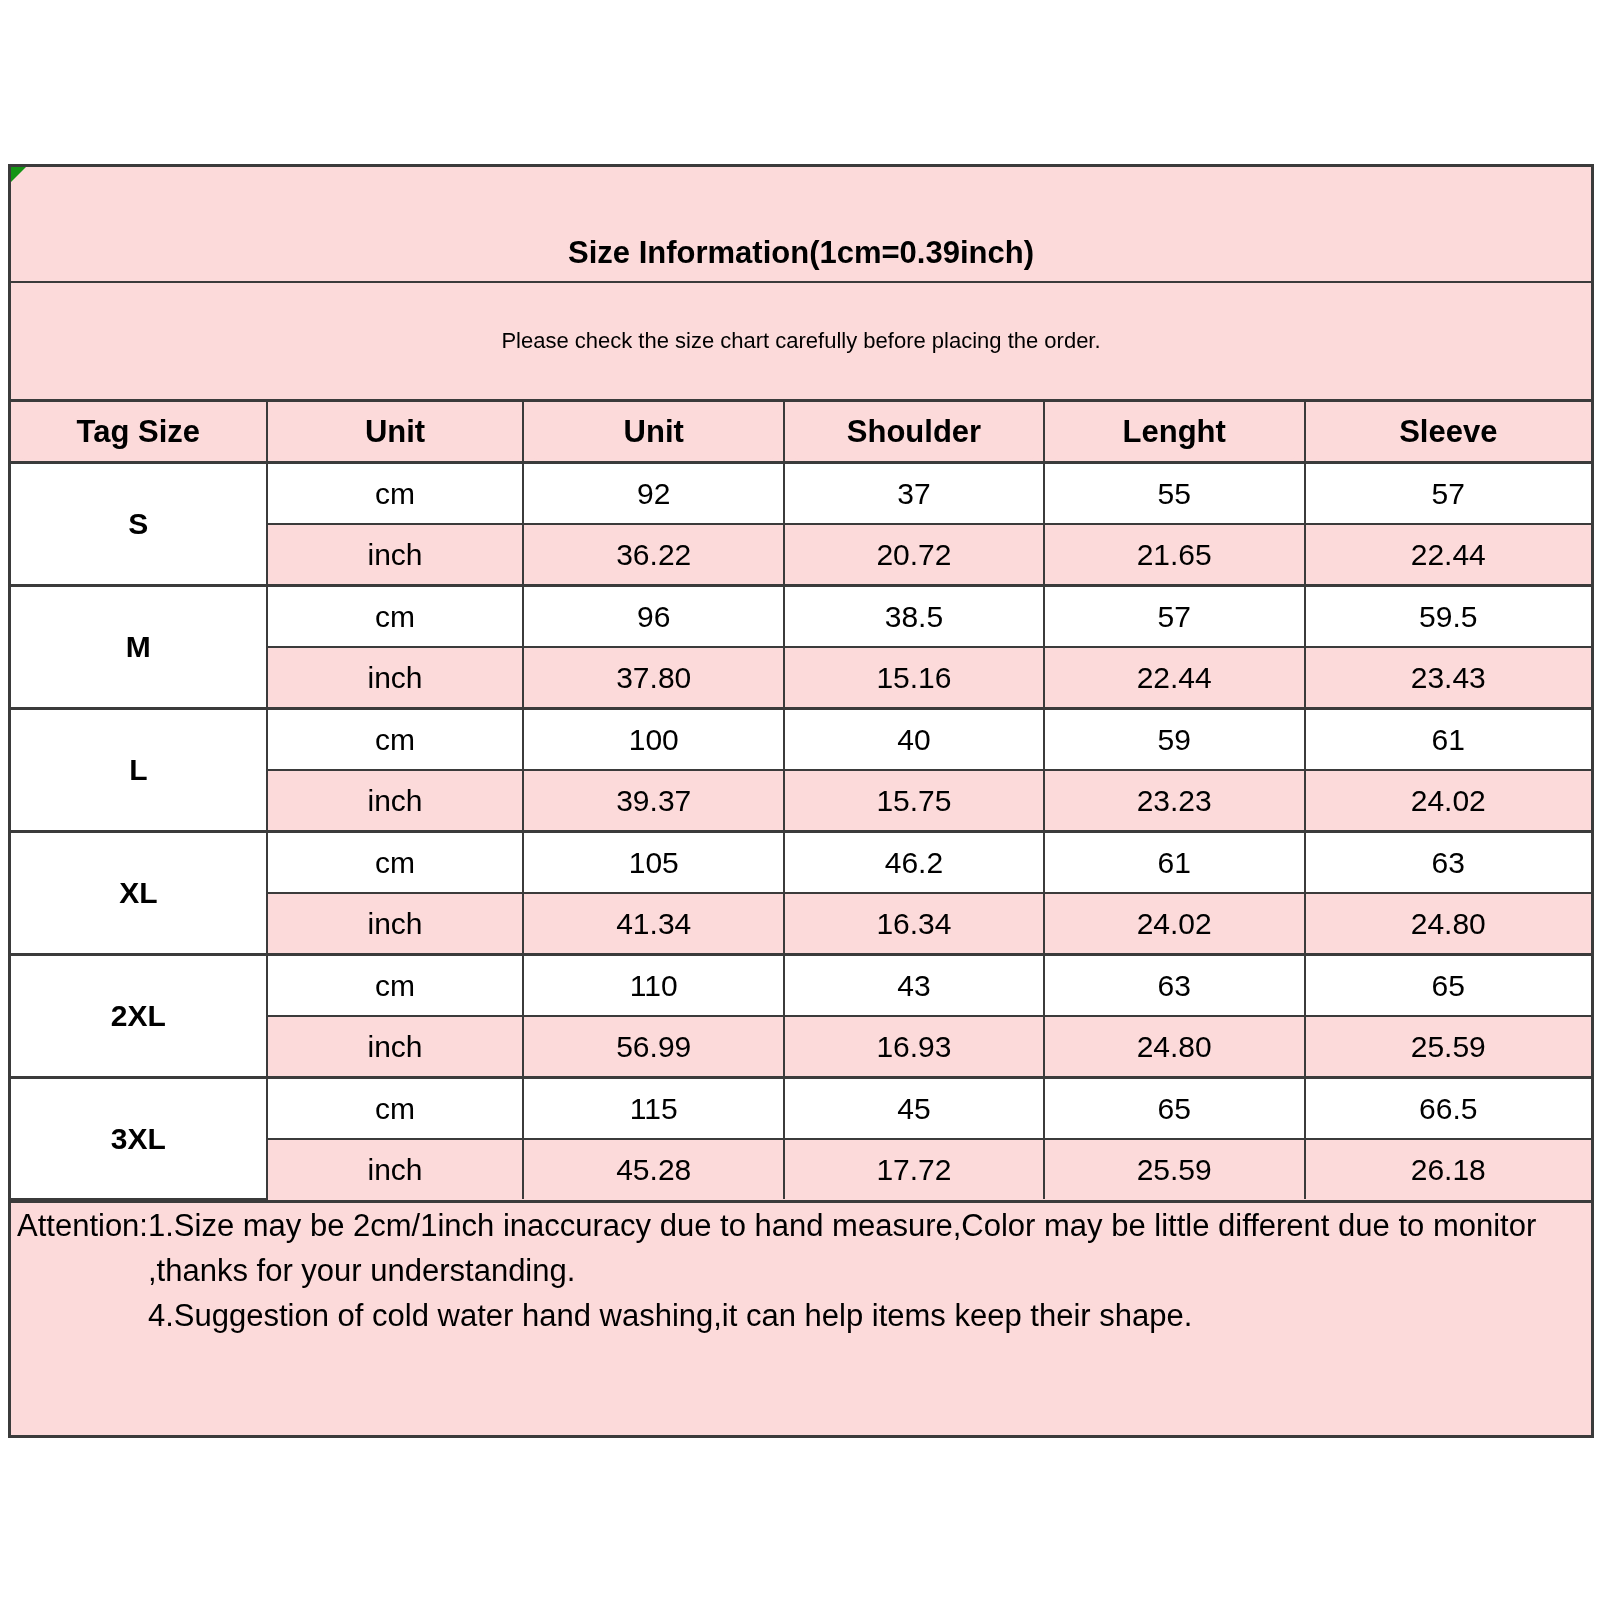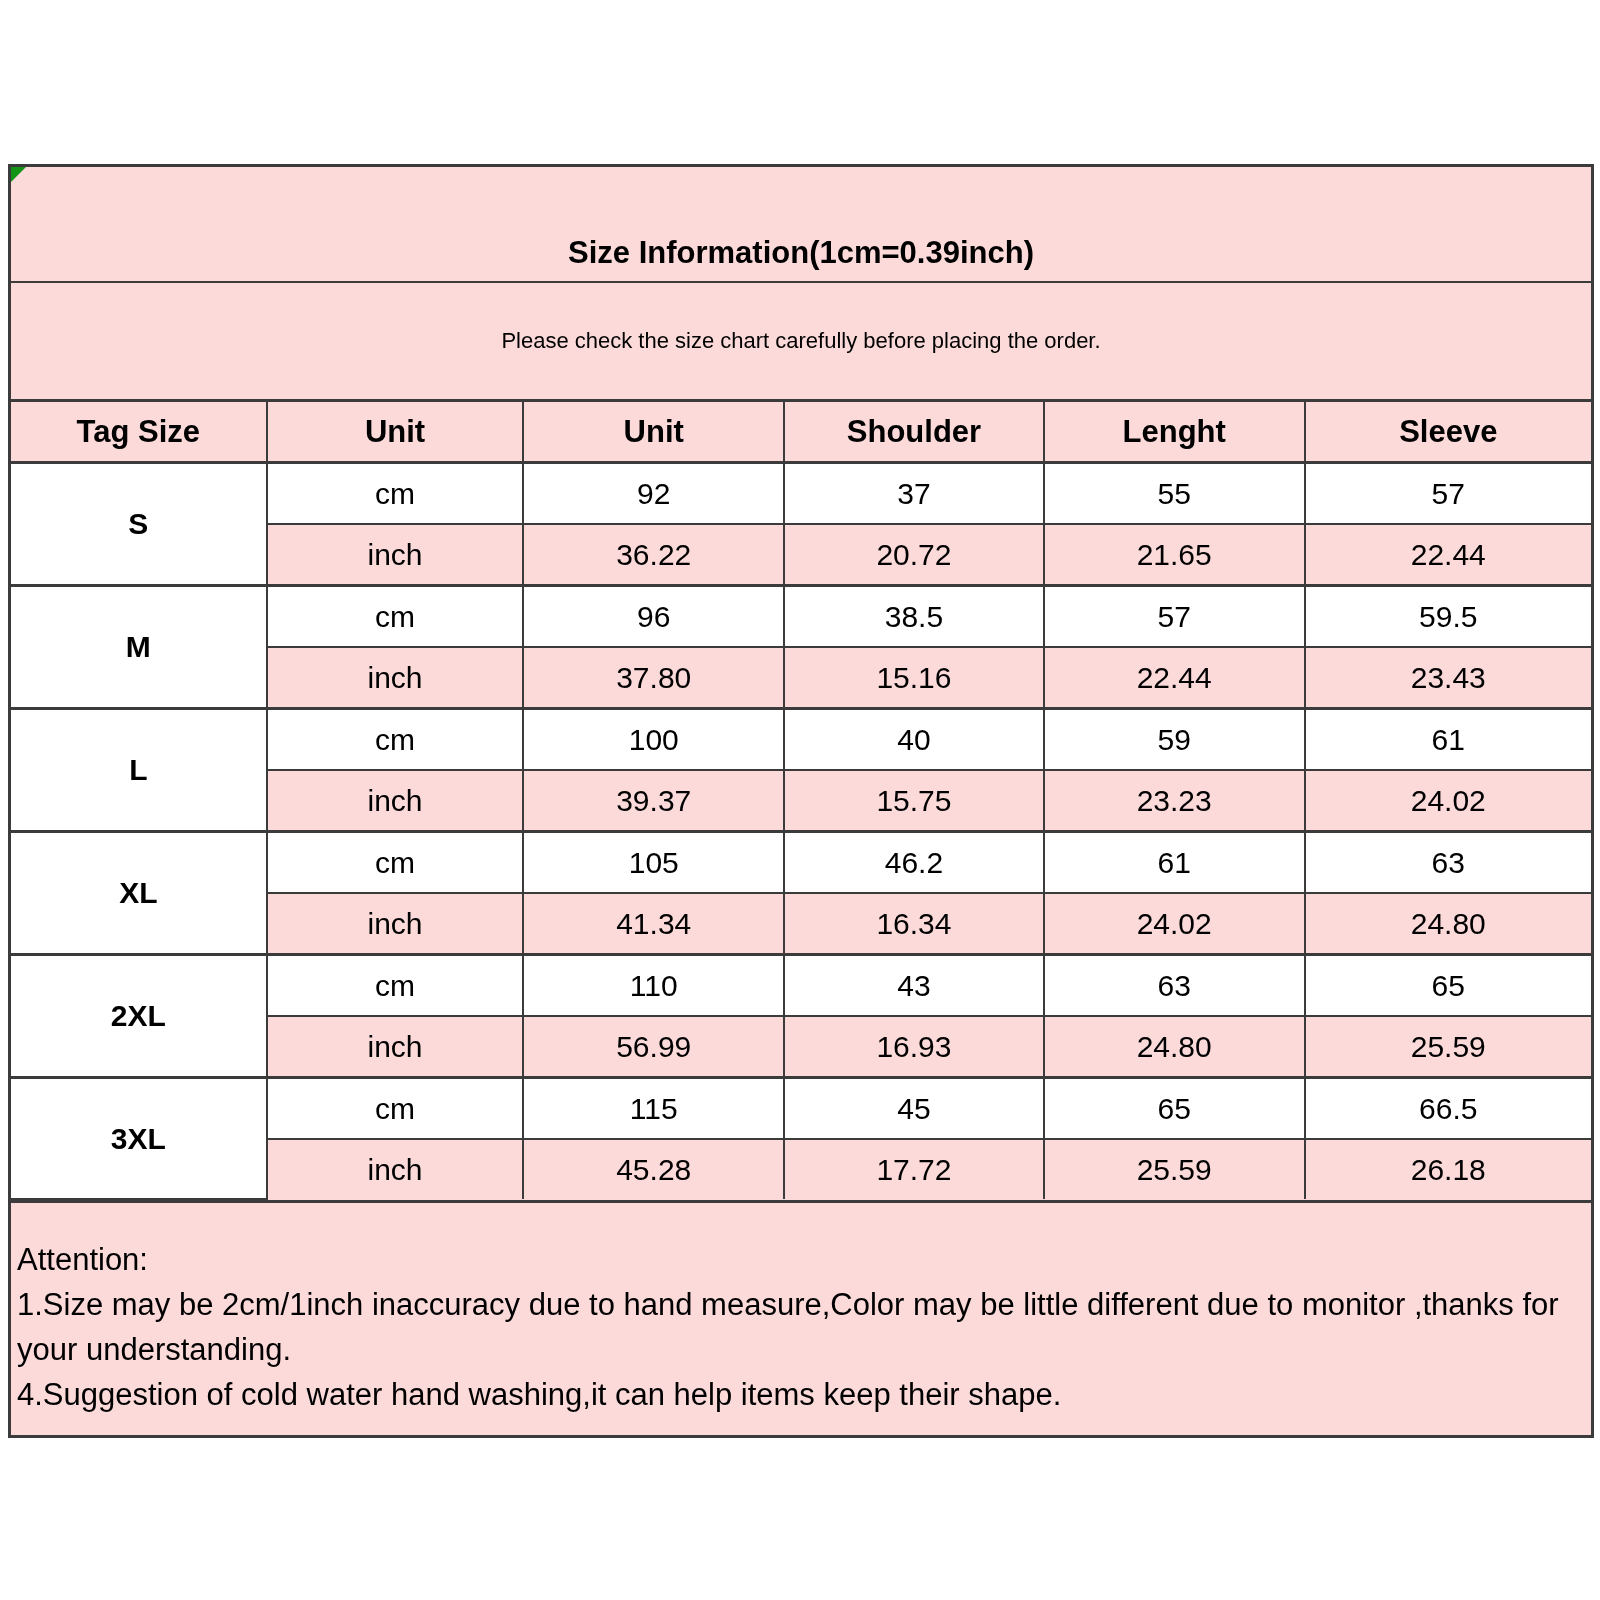--- a/index.html
+++ b/index.html
@@ -104,21 +104,21 @@
     font-weight: bold;
     font-size: 31px;
   }
   tr.cm-row td { background: #ffffff; }
   tr.inch-row td { background: var(--pink); }
   tr.cm-row td { border-bottom: 2px solid var(--border); }
   tr.section-start td { border-top: 3px solid var(--border); }
   .attention {
     flex: 1 1 auto;
     display: flex;
-    flex-direction: column;
+    flex-direction: row;
     justify-content: flex-end;
     padding: 0 14px 18px 6px;
     border-top: 3px solid var(--border);
     box-sizing: border-box;
     font-size: 31px;
     line-height: 45px;
   }
 </style>
 </head>
 <body>

